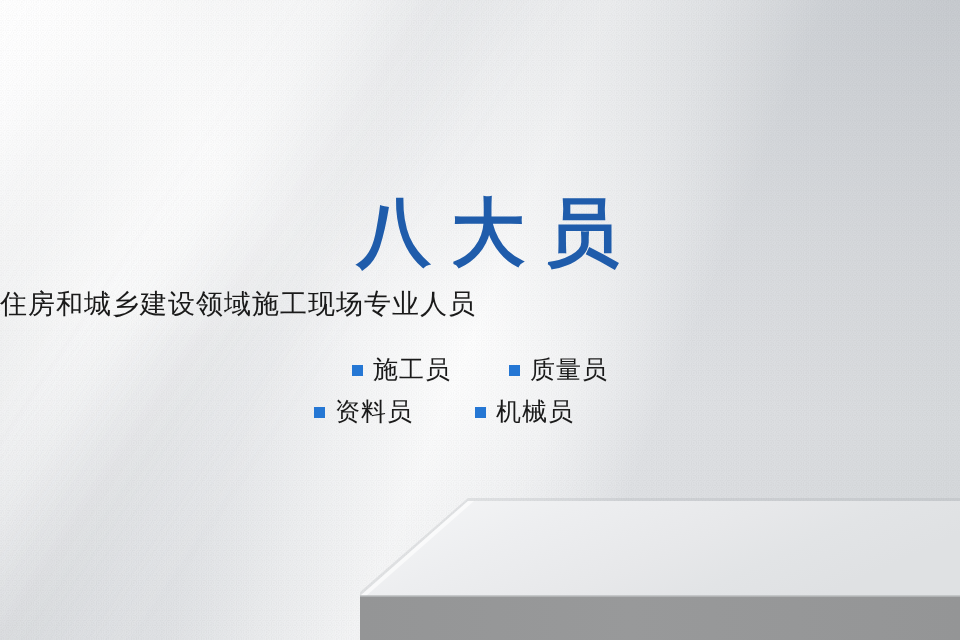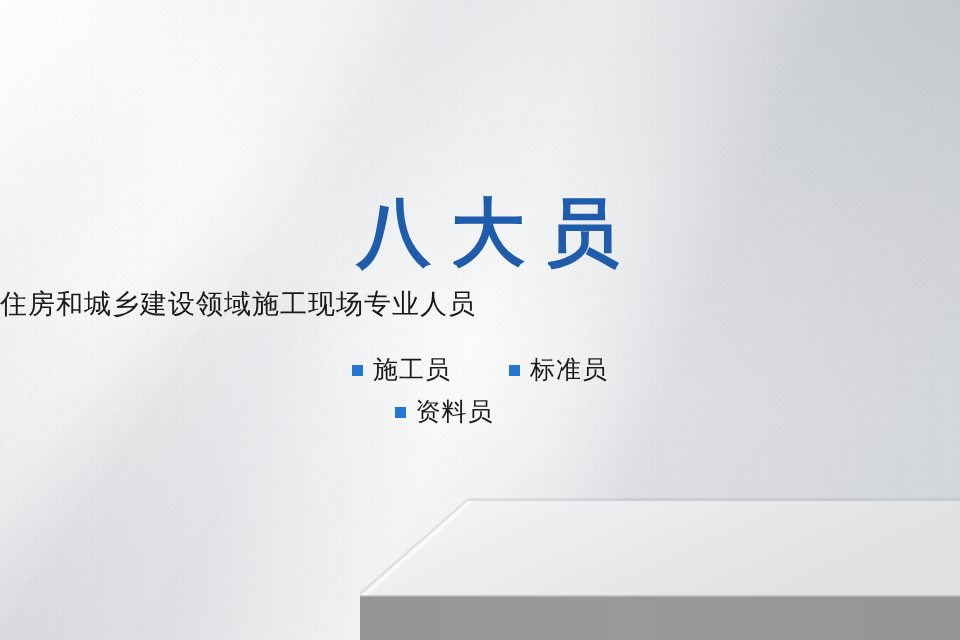--- a/index.html
+++ b/index.html
@@ -231,27 +231,31 @@
 
     <div class="roles">
 
       <div class="role-row row1">
         <div class="role">
           <span class="bullet"></span>
           <span class="role-label">施工员</span>
         </div>
         <div class="role">
           <span class="bullet"></span>
-          <span class="role-label">标准员</span>
+          <span class="role-label">质量员</span>
         </div>
       </div>
 
       <div class="role-row row2">
         <div class="role">
           <span class="bullet"></span>
           <span class="role-label">资料员</span>
+        </div>
+        <div class="role">
+          <span class="bullet"></span>
+          <span class="role-label">机械员</span>
         </div>
       </div>
 
     </div>
   </div>
 
 </div>
 
 </body></html>

